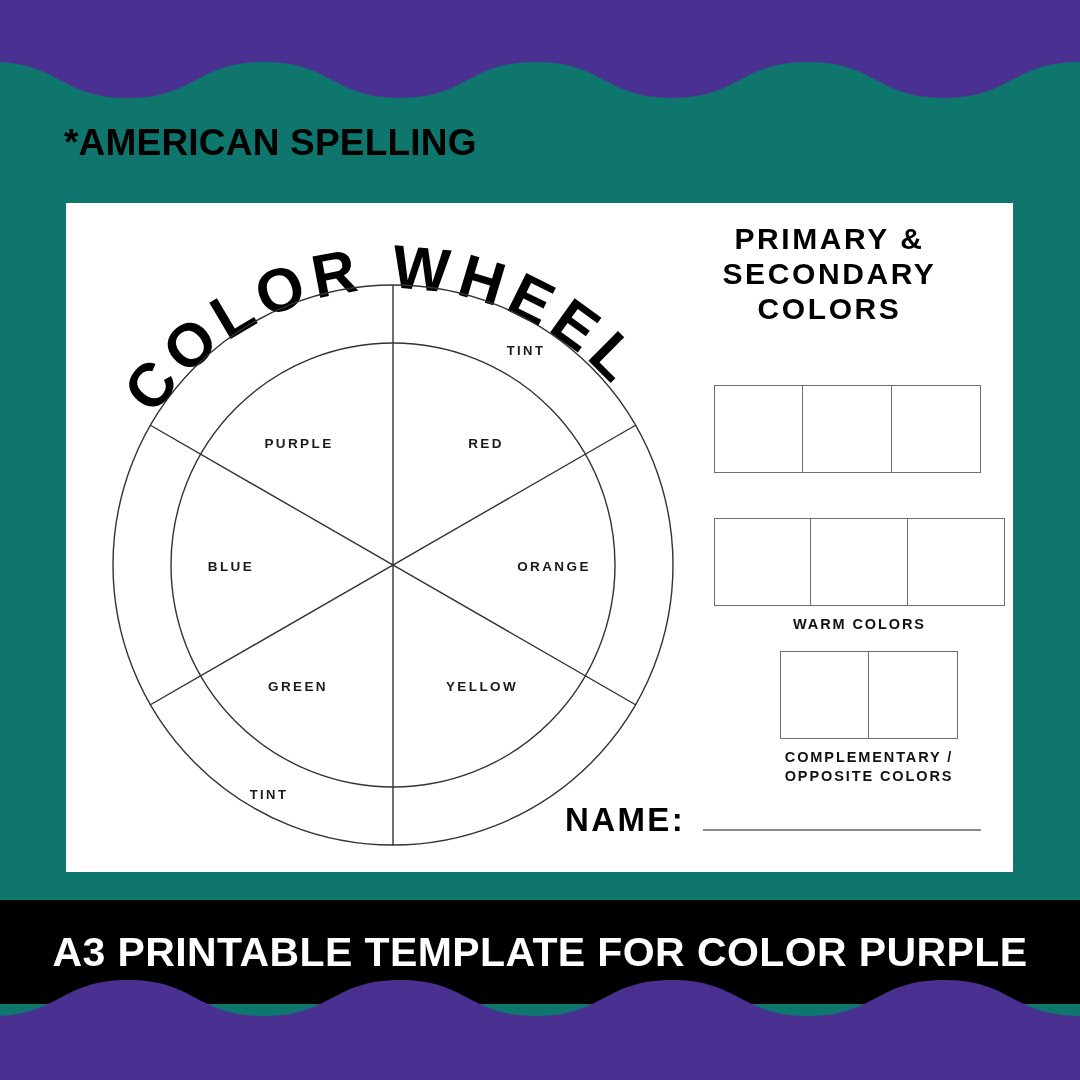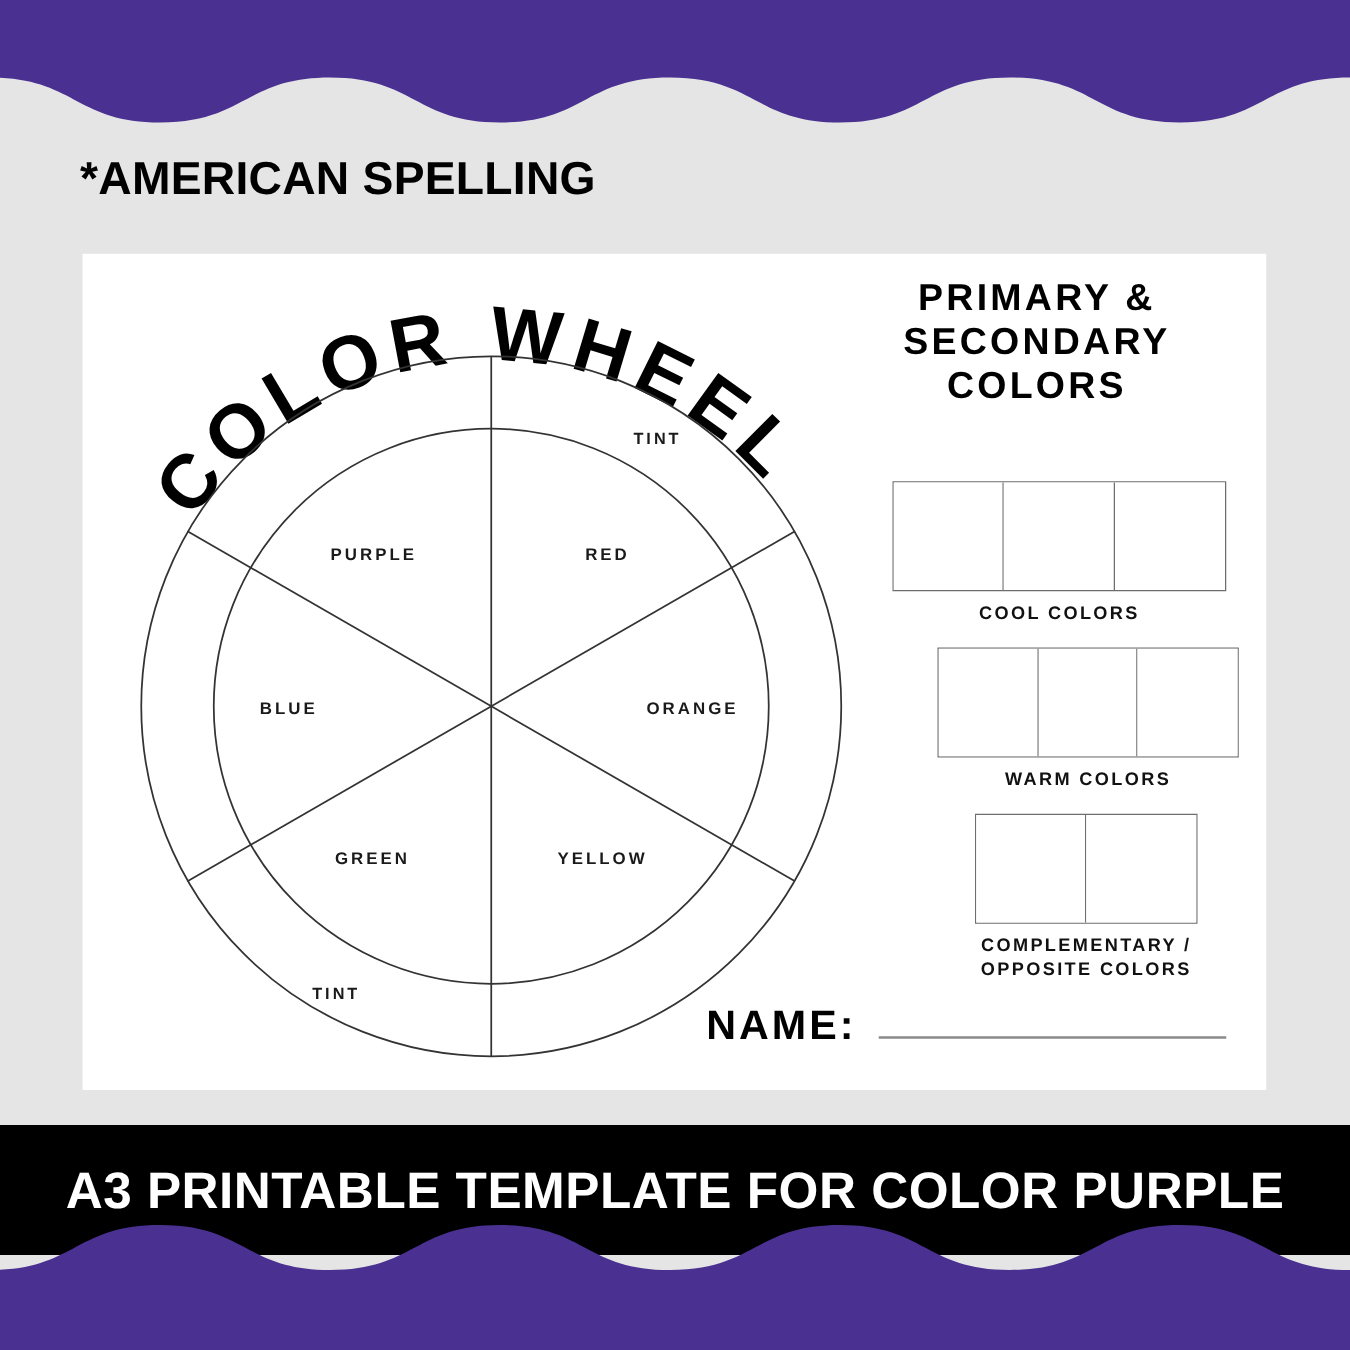--- a/index.html
+++ b/index.html
@@ -11,21 +11,21 @@
     height: 1080px;
     overflow: hidden;
     font-family: "Liberation Sans", sans-serif;
     background: #ACD9F0;
   }
 
   #stage {
     position: relative;
     width: 1080px;
     height: 1080px;
-    background: #e5e5e5;
+    background: #0f766e;
   }
 
   
   .wave-band {
     position: absolute;
     left: 0;
     width: 1080px;
     overflow: hidden;
   }
   .wave-top    { top: 0;     height: 110px; }
@@ -133,21 +133,21 @@
     text-align: center;
     font-size: 14.5px;
     font-weight: 600;
     letter-spacing: 1.9px;
     line-height: 1.3;
     color: #111;
     margin-top: 9px;
   }
 
   #group-cool  { left: 48px;  top: 182px;  width: 267px; }
-  #group-warm  { left: 48px;  top: 315px;  width: 241px; margin-left: 36px; }
+  #group-warm  { left: 48px;  top: 315px;  width: 291px; }
   #group-comp  { left: 95px;  top: 448px;  width: 178px; margin-left: 19px; }
 
   #group-cool .box-row, #group-warm .box-row { height: 88px; }
   #group-comp .box-row { height: 88px; }
   #group-cool .box-cell, #group-warm .box-cell { width: 33.3333%; }
   #group-comp .box-cell { width: 50%; }
 
   
   .name-row {
     position: absolute;
@@ -249,21 +249,20 @@
     <div class="panel">
 
       <div class="panel-heading">PRIMARY &amp; SECONDARY COLORS</div>
 
       <div class="box-group" id="group-cool">
         <div class="box-row">
           <div class="box-cell"></div>
           <div class="box-cell"></div>
           <div class="box-cell"></div>
         </div>
-        <div class="box-caption">COOL COLORS</div>
       </div>
 
       <div class="box-group" id="group-warm">
         <div class="box-row">
           <div class="box-cell"></div>
           <div class="box-cell"></div>
           <div class="box-cell"></div>
         </div>
         <div class="box-caption">WARM COLORS</div>
       </div>

